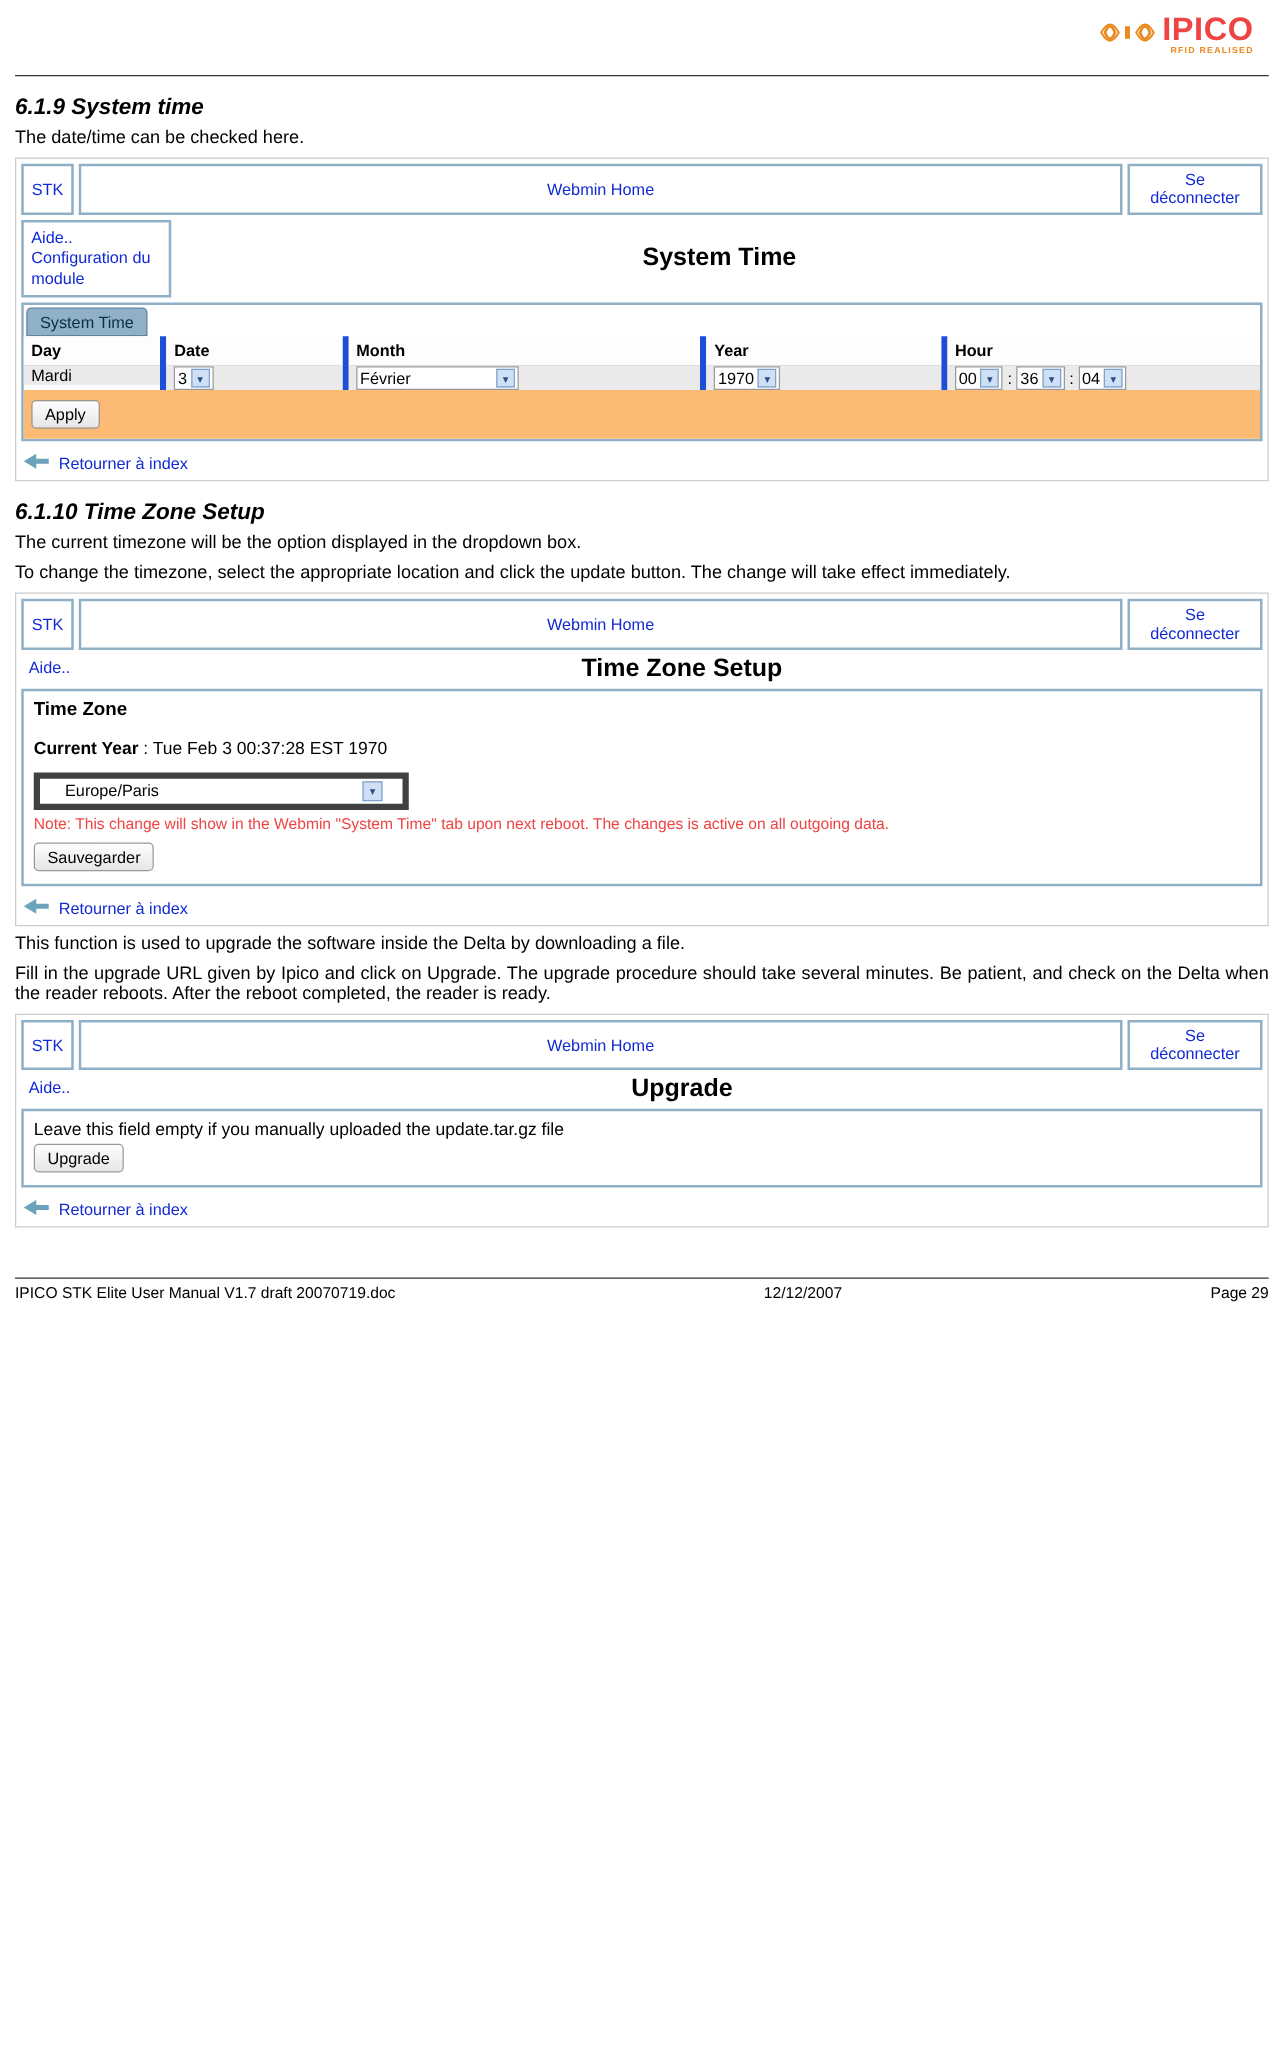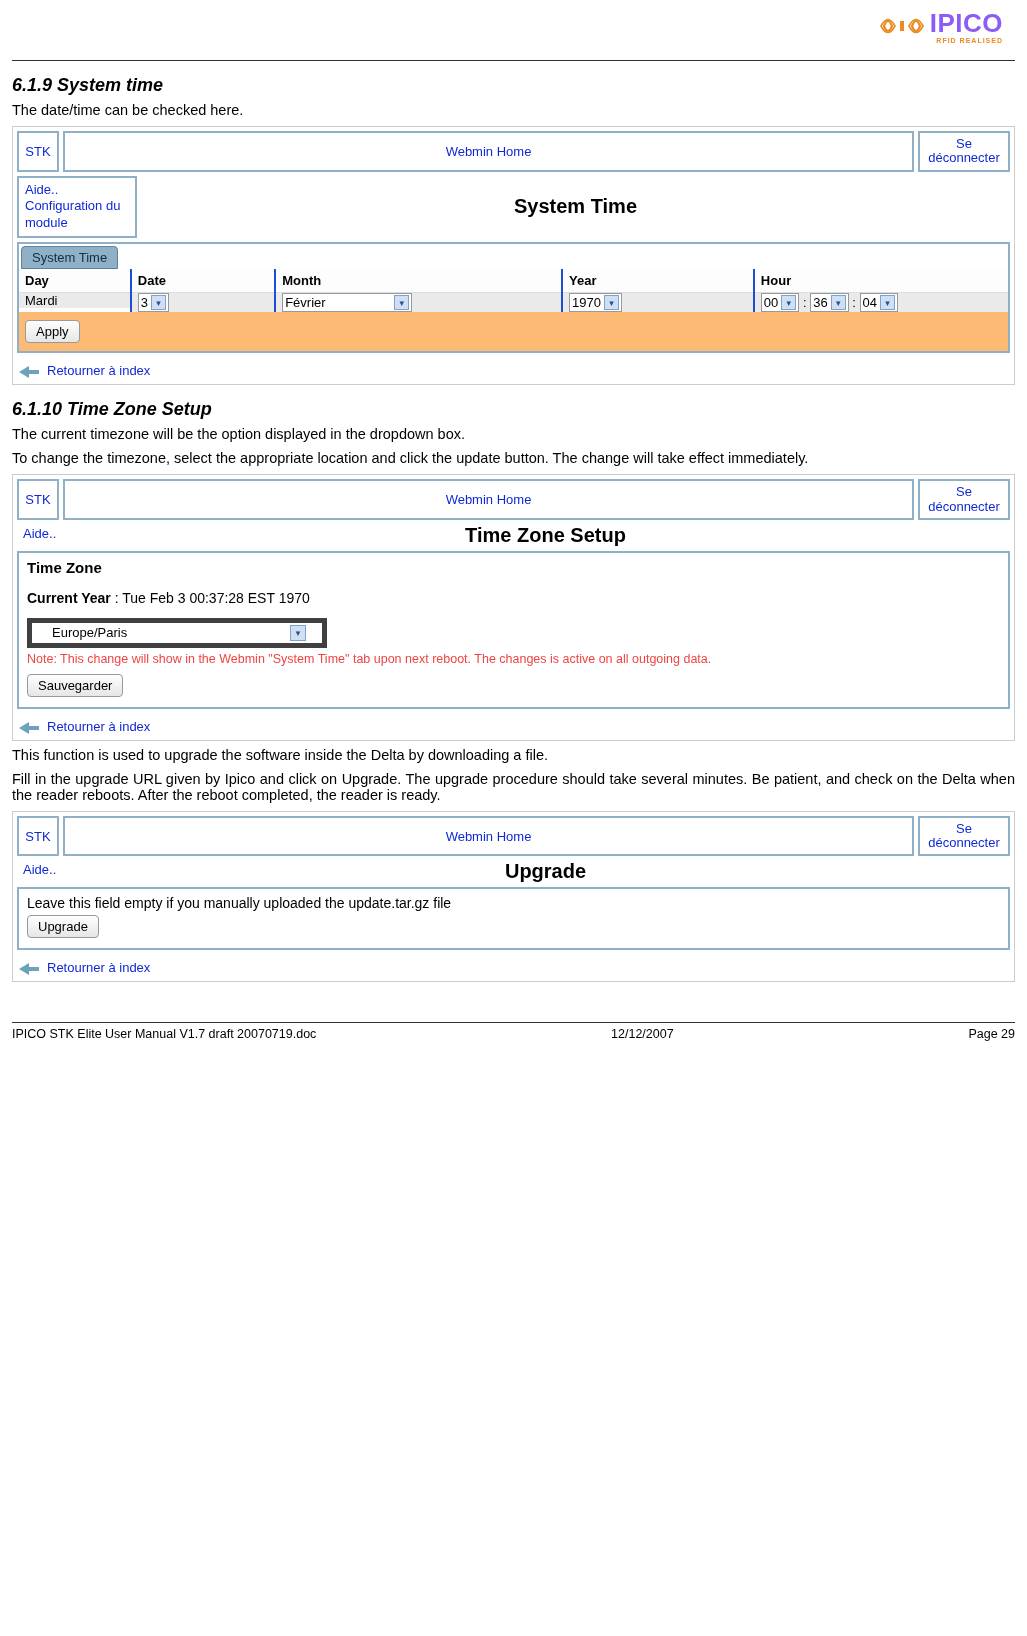--- a/index.html
+++ b/index.html
@@ -37,21 +37,21 @@
     align-items: center;
     gap: 6px;
   }
   .logo-ipico .bars {
     display: inline-block;
     line-height: 0;
   }
   .logo-ipico .main {
     font-weight: bold;
     font-size: 26px;
-    color: #8b5cf6;
+    color: #ef4444;
     letter-spacing: 0.5px;
   }
   .logo-ipico .tag {
     font-size: 7px;
     font-weight: bold;
     color: #e98b1f;
     letter-spacing: 1px;
     text-align: right;
     margin-top: -2px;
   }
@@ -96,21 +96,21 @@
     padding: 4px 4px;
   }
   .cell.stk {
     width: 42px;
     font-weight: normal;
   }
   .cell.home {
     flex: 1;
   }
   .cell.logout {
-    width: 92px;
+    width: 108px;
     flex-direction: column;
     line-height: 1.1;
     text-align: right;
   }
   .title-row {
     display: flex;
     padding: 0 4px 4px 4px;
     gap: 4px;
   }
   .aide {
@@ -149,21 +149,21 @@
   }
   .panel-body {
     padding: 6px 8px 10px 8px;
   }
   .time-grid {
     display: flex;
     width: 100%;
   }
   .tg-col {
     flex: 1;
-    border-right: 2px solid #1d4ed8;
+    border-right: 5px solid #1d4ed8;
   }
   .tg-col:last-child { border-right: none; }
   .tg-h {
     background: #fdfdfd;
     font-weight: bold;
     font-size: 13px;
     padding: 4px 6px;
     border-bottom: 1px solid #ddd;
   }
   .tg-d {
@@ -195,21 +195,21 @@
     border: 1px solid #999;
     border-radius: 4px;
     background: linear-gradient(#fefefe, #e6e6e6);
     padding: 3px 10px;
     font-size: 13px;
     margin-top: 4px;
     cursor: pointer;
   }
   .return {
     display: flex;
-    align-items: flex-end;
+    align-items: flex-start;
     gap: 8px;
     padding: 4px 6px 6px 6px;
     color: #1029d4;
     font-size: 13px;
   }
   .return .arrow-left {
     width: 0; height: 0;
     border-top: 6px solid transparent;
     border-bottom: 6px solid transparent;
     border-right: 10px solid #6ca2bb;

